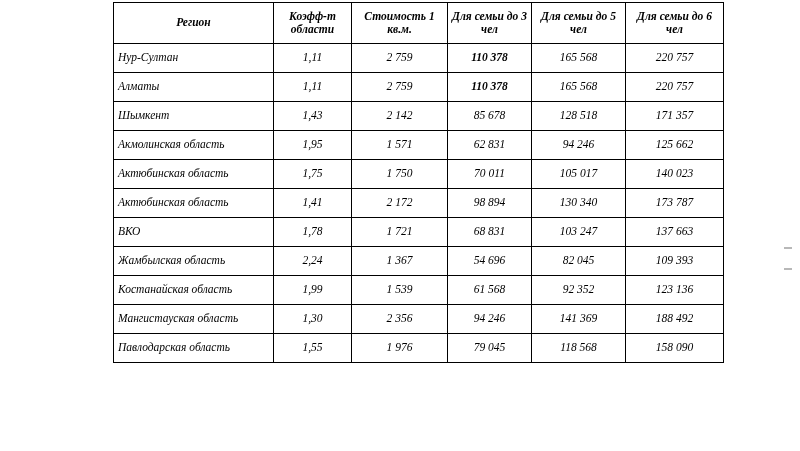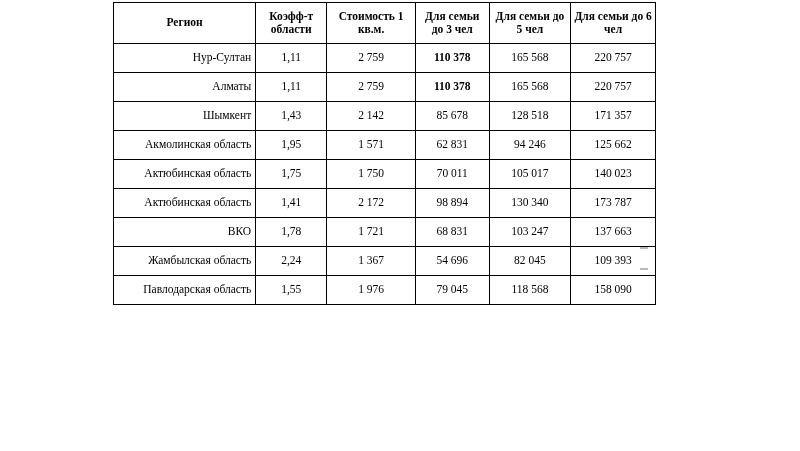--- a/index.html
+++ b/index.html
@@ -9,22 +9,23 @@
   }
   body {
     width: 800px;
     height: 451px;
     font-family: "Liberation Serif", serif;
     color: #000000;
     overflow: hidden;
   }
   #sheet {
     position: relative;
-    width: 656px;
+    width: 800px;
     height: 451px;
+    font-style: italic;
   }
   table.regions {
     position: absolute;
     left: 113px;
     top: 2px;
     border-collapse: collapse;
     table-layout: fixed;
     background: #ffffff;
   }
   table.regions th,
@@ -43,21 +44,21 @@
     padding: 1px 2px;
   }
   col.c0 { width: 160px; }
   col.c1 { width: 78px; }
   col.c2 { width: 96px; }
   col.c3 { width: 84px; }
   col.c4 { width: 94px; }
   col.c5 { width: 98px; }
 
   td.region-name {
-    text-align: right;
+    text-align: left;
     padding-left: 6px;
     height: 24px;
   }
   td.num {
     text-align: center;
   }
   td.bold {
     font-weight: bold;
   }
   .two-line {
@@ -157,20 +158,36 @@
         </tr>
         <tr>
           <td class="region-name">Жамбылская область</td>
           <td class="num">2,24</td>
           <td class="num">1 367</td>
           <td class="num">54 696</td>
           <td class="num">82 045</td>
           <td class="num">109 393</td>
         </tr>
         <tr>
+          <td class="region-name">Костанайская область</td>
+          <td class="num">1,99</td>
+          <td class="num">1 539</td>
+          <td class="num">61 568</td>
+          <td class="num">92 352</td>
+          <td class="num">123 136</td>
+        </tr>
+        <tr>
+          <td class="region-name">Мангистауская область</td>
+          <td class="num">1,30</td>
+          <td class="num">2 356</td>
+          <td class="num">94 246</td>
+          <td class="num">141 369</td>
+          <td class="num">188 492</td>
+        </tr>
+        <tr>
           <td class="region-name">Павлодарская область</td>
           <td class="num">1,55</td>
           <td class="num">1 976</td>
           <td class="num">79 045</td>
           <td class="num">118 568</td>
           <td class="num">158 090</td>
         </tr>
       </tbody>
   </table>
 

